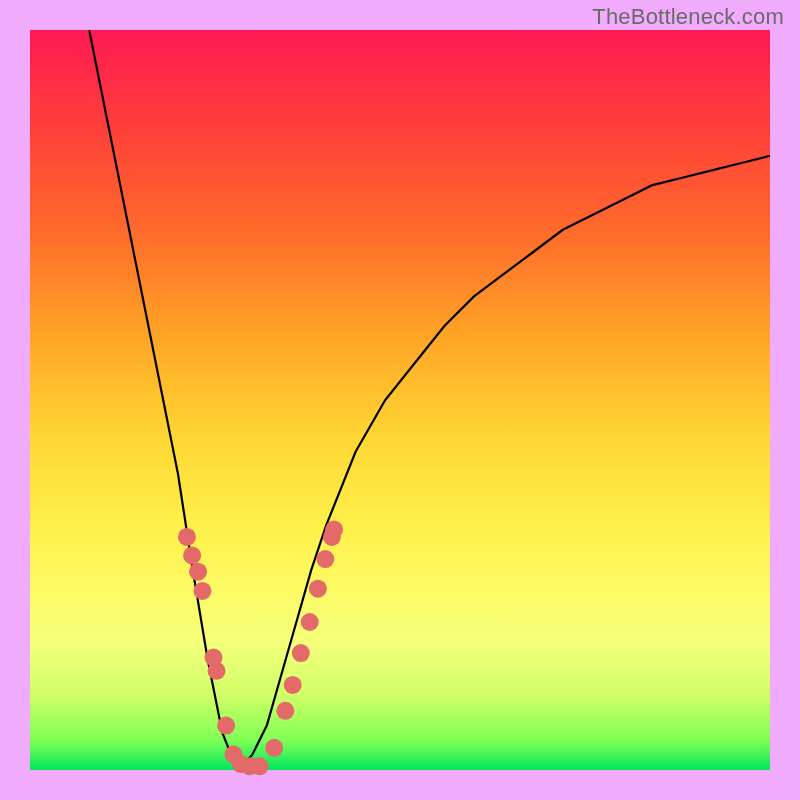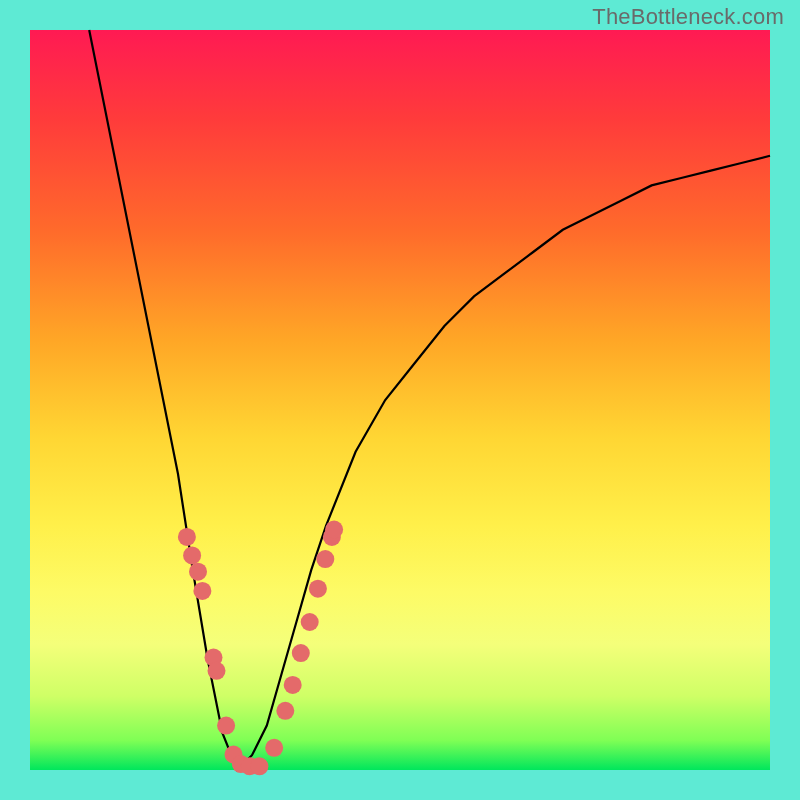--- a/index.html
+++ b/index.html
@@ -10,21 +10,21 @@
     overflow: hidden;
     background: #000;
     font-family: -apple-system, BlinkMacSystemFont, "Segoe UI", Arial, sans-serif;
   }
   .frame {
     position: absolute;
     left: 0;
     top: 0;
     width: 800px;
     height: 800px;
-    background: #5eead4;
+    background: #f0abfc;
   }
   .plot-area {
     position: absolute;
     left: 30px;
     top: 30px;
     width: 740px;
     height: 740px;
     
     background: linear-gradient(
       to bottom,

